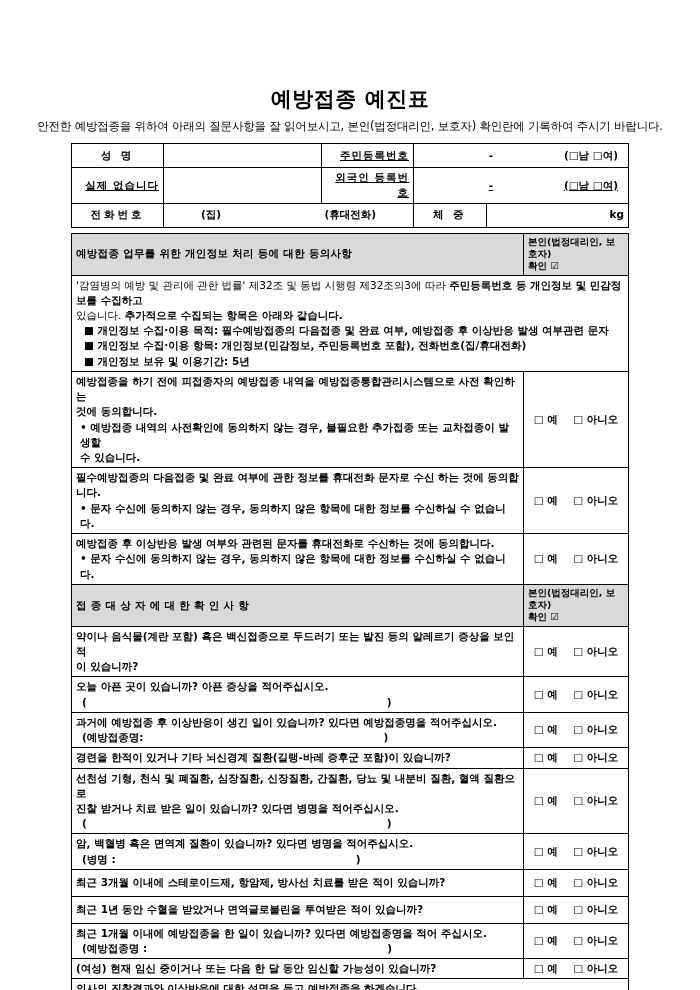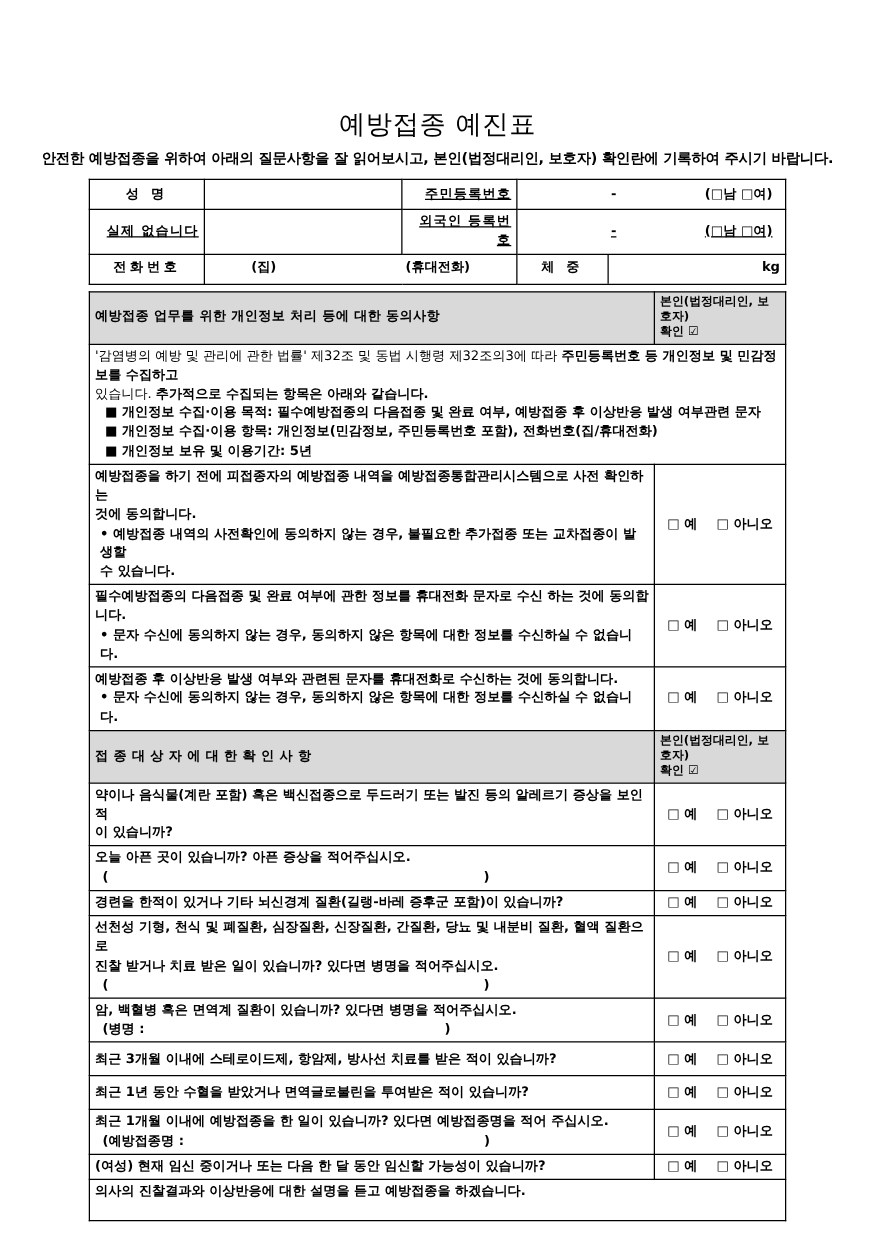--- a/index.html
+++ b/index.html
@@ -18,29 +18,29 @@
   .page {
     position: relative;
     width: 700px;
     height: 990px;
     box-sizing: border-box;
     padding: 0;
   }
   .doc-title {
     text-align: center;
     font-size: 21px;
-    font-weight: normal;
+    font-weight: bold;
     letter-spacing: 0.5px;
     padding-top: 88px;
     line-height: 1.1;
   }
   .doc-subtitle {
     text-align: center;
     font-size: 11.5px;
-    font-weight: bold;
+    font-weight: normal;
     margin-top: 8px;
     margin-bottom: 9px;
     letter-spacing: -0.2px;
   }
   table.frm {
     border-collapse: collapse;
     width: 557px;
     margin: 0 auto;
     table-layout: fixed;
   }
@@ -341,20 +341,35 @@
         </td>
         <td class="yn">
           <span class="box">□</span>
           <span>예</span>
           <span class="gap"></span>
           <span class="box">□</span>
           <span>아니오</span>
         </td>
       </tr>
 
+      <tr>
+        <td class="q-text">
+          <span>과거에 예방접종 후 이상반응이 생긴 일이 있습니까? 있다면 예방접종명을 적어주십시오.</span>
+          <span class="q-paren">
+            <span>(예방접종명:</span><span class="paren-gap-sm"></span><span>)</span>
+          </span>
+        </td>
+        <td class="yn">
+          <span class="box">□</span>
+          <span>예</span>
+          <span class="gap"></span>
+          <span class="box">□</span>
+          <span>아니오</span>
+        </td>
+      </tr>
 
       <tr>
         <td class="q-text">경련을 한적이 있거나 기타 뇌신경계 질환(길랭-바레 증후군 포함)이 있습니까?</td>
         <td class="yn">
           <span class="box">□</span>
           <span>예</span>
           <span class="gap"></span>
           <span class="box">□</span>
           <span>아니오</span>
         </td>

